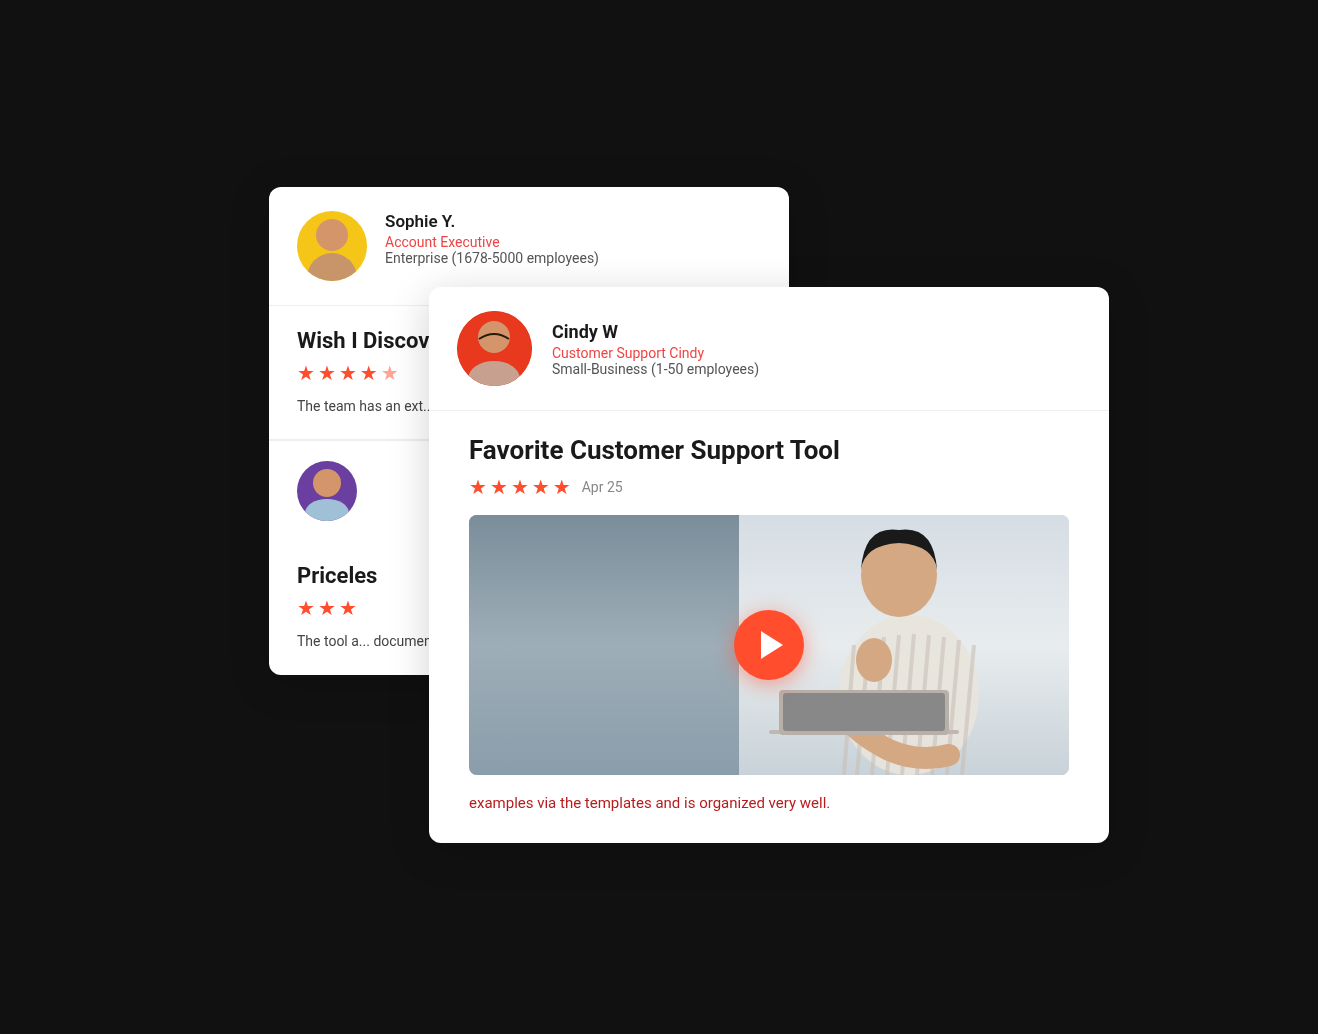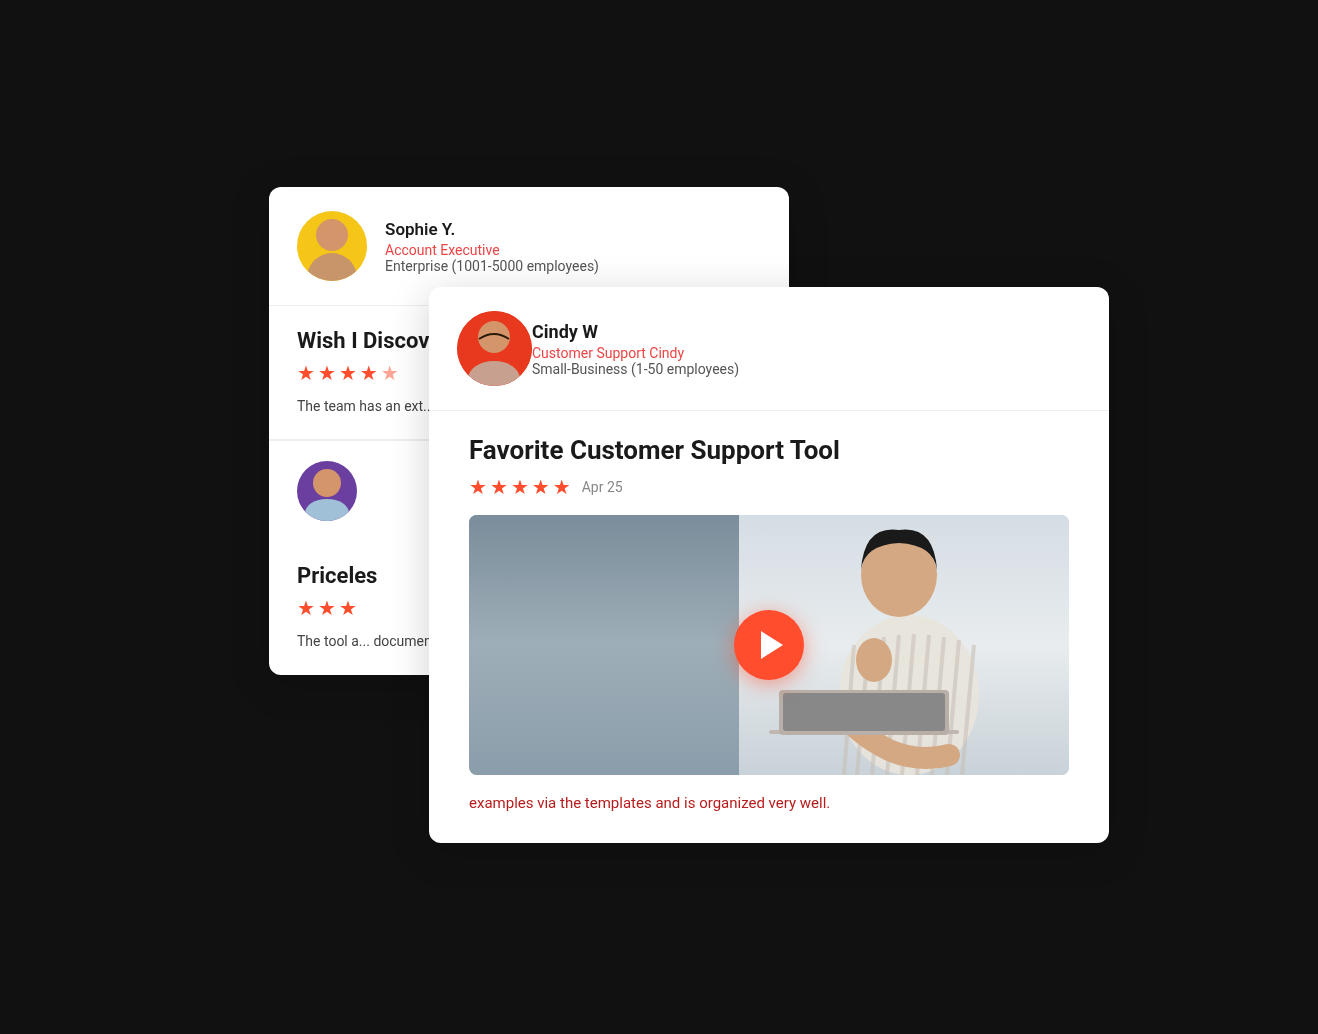--- a/index.html
+++ b/index.html
@@ -34,21 +34,21 @@
     .card-back {
       width: 520px;
       left: 60px;
       top: 80px;
       padding: 0;
       z-index: 1;
     }
 
     .card-back-header {
       display: flex;
-      align-items: center;
+      align-items: flex-start;
       gap: 18px;
       padding: 24px 28px;
       border-bottom: 1px solid #eee;
     }
 
     .avatar {
       border-radius: 50%;
       overflow: hidden;
       flex-shrink: 0;
     }
@@ -139,20 +139,21 @@
     .card-front {
       width: 680px;
       right: 0;
       top: 180px;
       z-index: 3;
     }
 
     .card-front-header {
       display: flex;
       align-items: center;
+      gap: 20px;
       padding: 24px 28px;
       border-bottom: 1px solid #eee;
     }
 
     .avatar-cindy {
       width: 75px;
       height: 75px;
       background: #e8391e;
       display: flex;
       align-items: center;
@@ -265,21 +266,21 @@
 
 <div class="scene">
 
   <div class="card card-back">
 
     <div class="card-back-header">
       <div class="avatar avatar-sophie sophie-avatar"></div>
       <div class="reviewer-info">
         <div class="name">Sophie Y.</div>
         <div class="role">Account Executive</div>
-        <div class="company">Enterprise (1001-5000 employees)</div>
+        <div class="company">Enterprise (1678-5000 employees)</div>
       </div>
     </div>
 
     <div class="card-back-review">
       <div class="review-title">Wish I Discover</div>
       <div class="stars">
         <span class="star">★</span>
         <span class="star">★</span>
         <span class="star">★</span>
         <span class="star">★</span>

